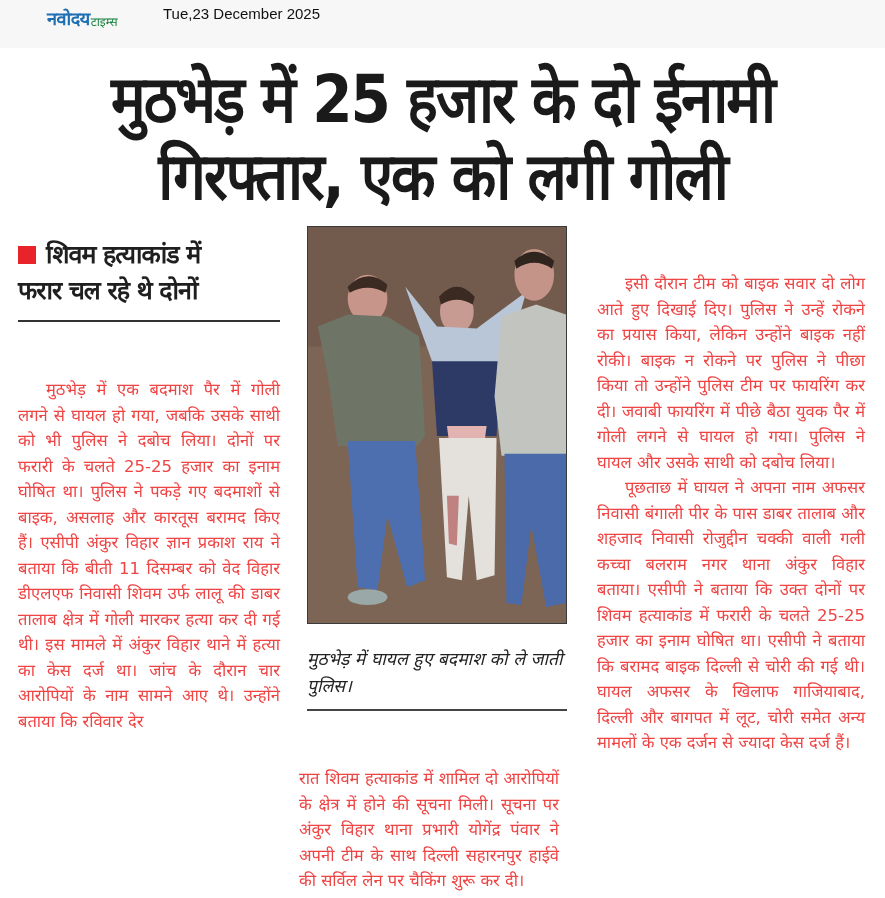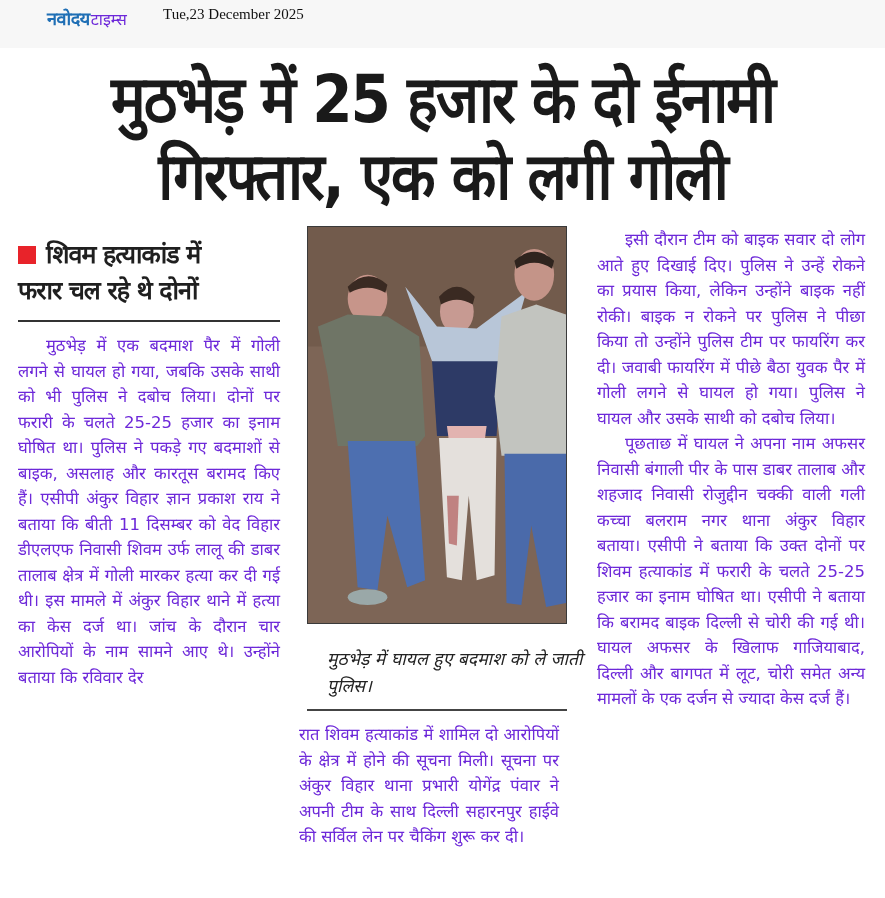--- a/index.html
+++ b/index.html
@@ -2,47 +2,47 @@
 <html><head>
 <meta charset="utf-8">
 <style>
   * { box-sizing: border-box; margin: 0; padding: 0; }
   html, body { width: 885px; height: 898px; background: #ffffff; overflow: hidden; }
   body { font-family: "DejaVu Sans", sans-serif; color: #1a1a1a; position: relative; }
 
   .topbar { position: absolute; left: 0; top: 0; width: 885px; height: 48px; background: #f7f7f7; }
   .logo { position: absolute; left: 14px; top: 8px; height: 22px; display: flex; align-items: flex-end; margin-left: 33px; }
   .logo-main { color: #1f6fb5; font-weight: bold; font-size: 18px; letter-spacing: -0.5px; }
-  .logo-sub { color: #6d28d9; font-size: 16px; margin-left: 1px; }
-  .meta { position: absolute; left: 163px; top: 4px; font-family: Liberation Serif, serif; font-size: 15px; line-height: 20px; color: #111; }
+  .logo-sub { color: #15803d; font-size: 12px; margin-left: 1px; }
+  .meta { position: absolute; left: 163px; top: 4px; font-family: Liberation Sans, sans-serif; font-size: 15px; line-height: 20px; color: #111; }
 
   .headline { position: absolute; left: 0; top: 62px; width: 885px; text-align: center;
               font-family: "DejaVu Sans", sans-serif; font-weight: bold; font-size: 58px; line-height: 68px;
               color: #1a1a1a; letter-spacing: -2px; transform: scaleY(1.12); transform-origin: top center; }
 
   .subhead { position: absolute; left: 18px; top: 237px; width: 262px; }
   .subhead-line { font-weight: bold; font-size: 25px; line-height: 36px; color: #1f1f1f; letter-spacing: -1px; white-space: nowrap; }
   .red-square { display: inline-block; width: 18px; height: 18px; background: #e8232a; margin-right: 10px; vertical-align: -1px; }
   .subhead-rule { position: absolute; left: 18px; top: 320px; width: 262px; height: 2px; background: #333; }
 
-  .col { position: absolute; font-size: 16.5px; line-height: 25.5px; color: #6d28d9; text-align: justify; text-align-last: justify; }
+  .col { position: absolute; font-size: 16.5px; line-height: 25.5px; color: #ef4444; text-align: justify; text-align-last: justify; margin-top: 44px; }
   .col p { display: block; }
   .col p.last { text-align-last: left; }
   .indent { text-indent: 28px; }
   .col-left { left: 18px; top: 333px; width: 262px; }
   .col-right { left: 597px; top: 227px; width: 268px; }
   .col-mid { left: 299px; top: 722px; width: 260px; }
 
   .photo { position: absolute; left: 307px; top: 226px; width: 260px; height: 398px;
            border: 1px solid #3a3a3a; overflow: hidden;
            background: linear-gradient(180deg, #7a6253 0%, #6b5548 30%, #8a7362 60%, #9d8774 100%); }
   .photo svg { width: 100%; height: 100%; display: block; }
 
   .caption { position: absolute; left: 307px; top: 646px; width: 262px; font-style: italic;
-             font-size: 17.5px; line-height: 27px; color: #222; margin-left: 20px; }
+             font-size: 17.5px; line-height: 27px; color: #222; }
   .caption-rule { position: absolute; left: 307px; top: 709px; width: 260px; height: 2px; background: #444; }
 </style>
 </head>
 <body>
 
 <div class="topbar">
   <div class="logo">
     <span class="logo-main">नवोदय</span>
     <span class="logo-sub">टाइम्स</span>
   </div>

